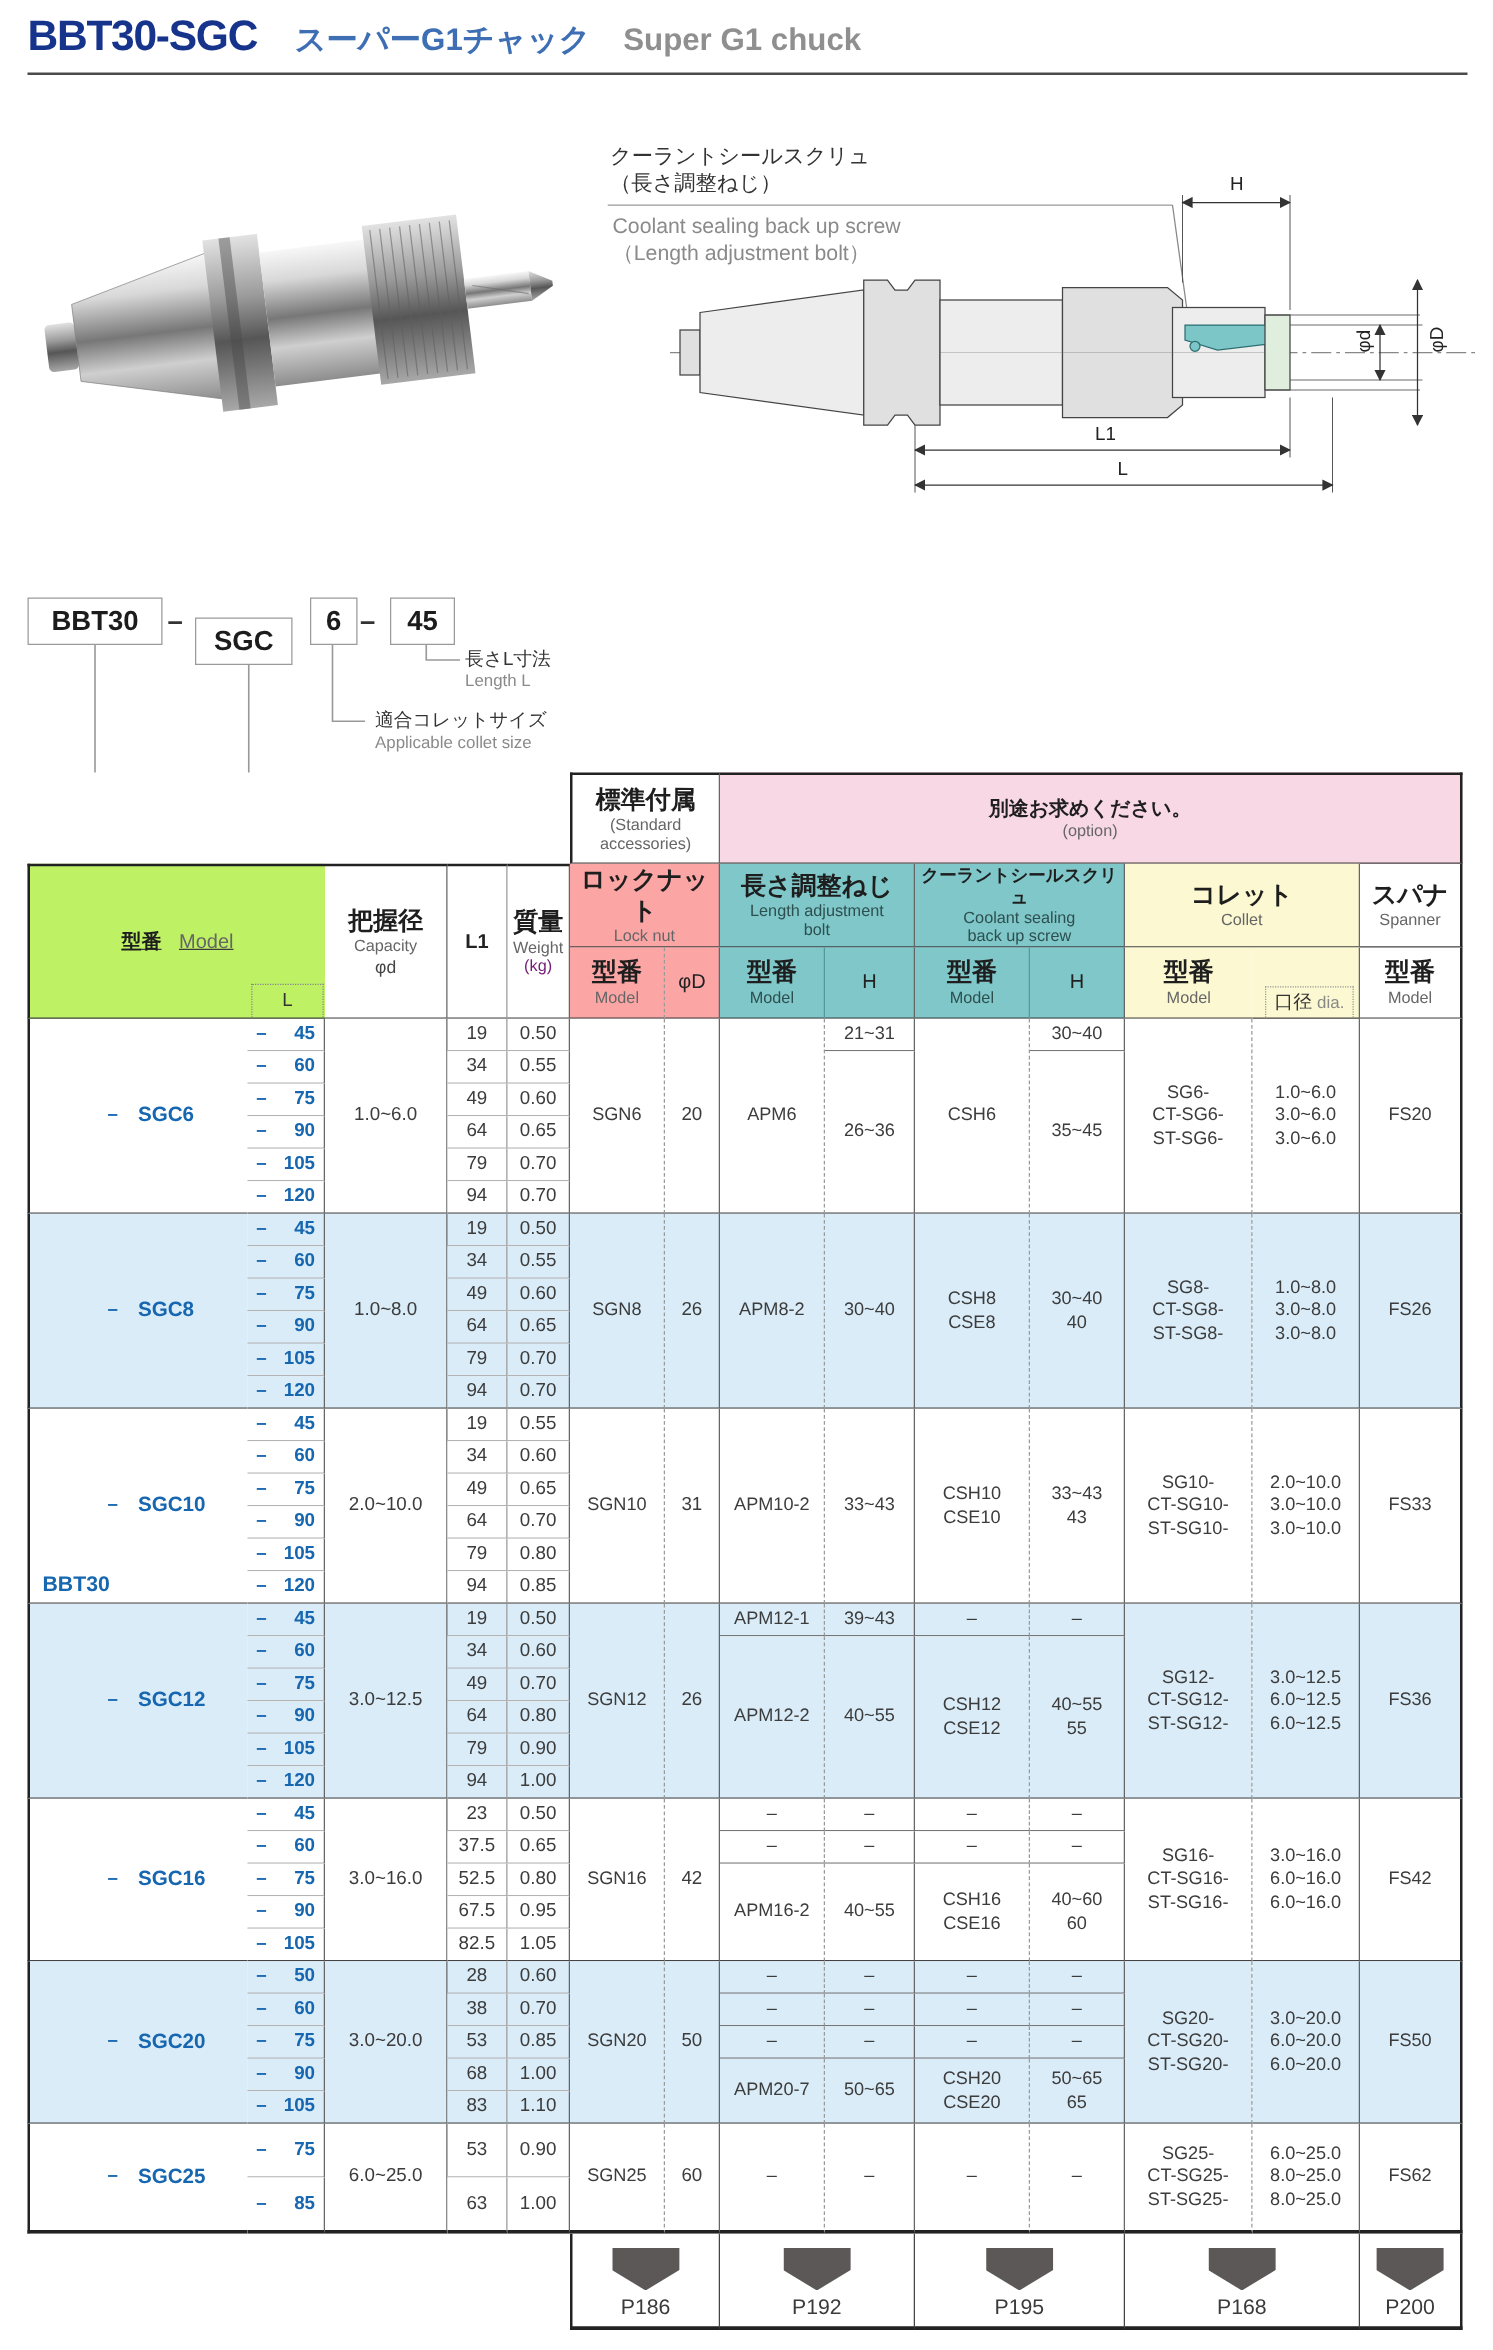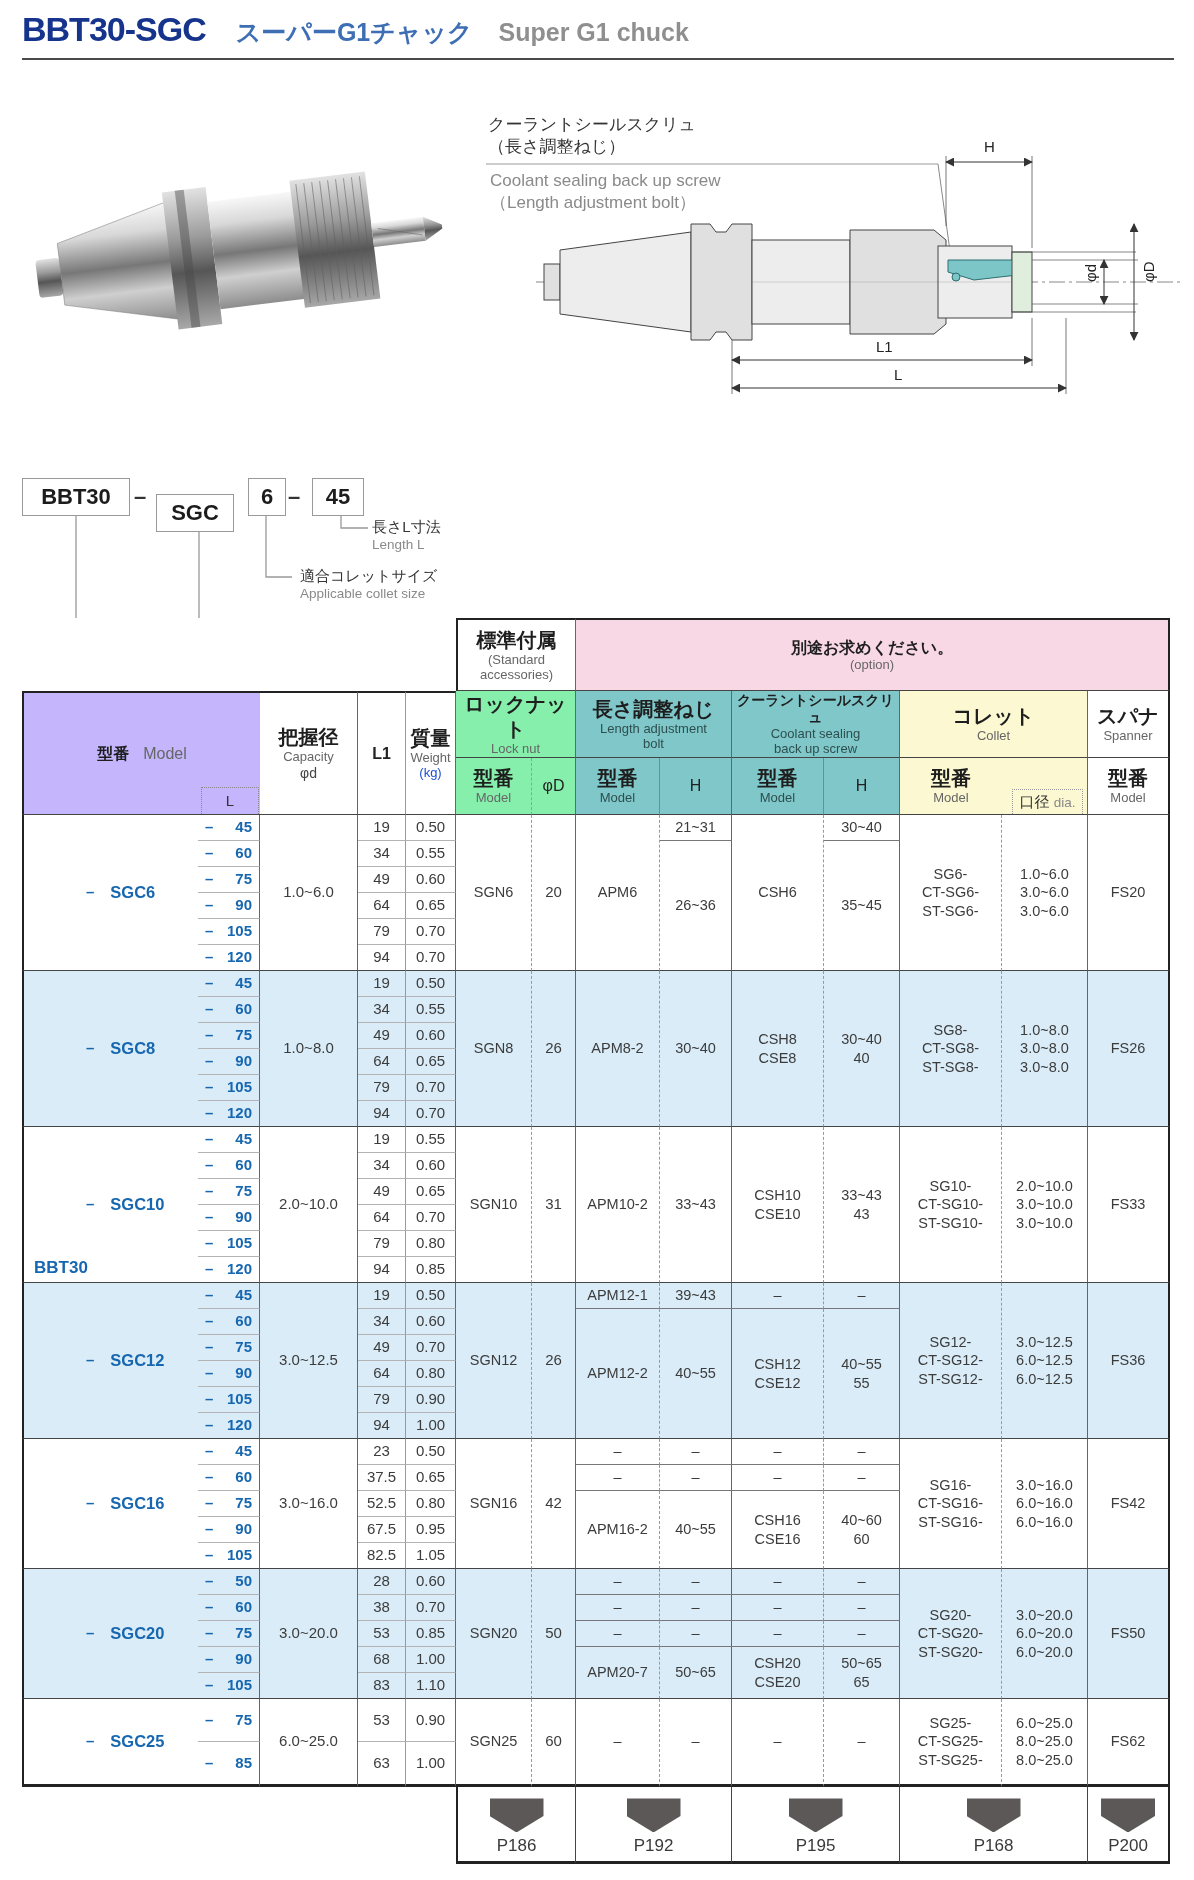--- a/index.html
+++ b/index.html
@@ -40,22 +40,22 @@
   .dR{border-right:1px dashed #9a9a9a;}
   .tsep{border-right:1px solid #549a9c;}
   .lB{border-bottom:1px solid #b3b3b3;}
   .sB{border-bottom:1px solid #777;}
   .gB{border-bottom:1px solid #444;}
   .xB{border-bottom:3px solid #222;}
   
   .band0 th{height:70px;}
   .band1 th{height:66px;}
   .band2 th{height:56px;}
-  .bgGray{background:#c4b5fd;}
-  .bgGreen{background:#86efac;}
+  .bgGray{background:#bef264;text-decoration:underline;}
+  .bgGreen{background:#fca5a5;}
   .bgTeal{background:#7fc7c9;}
   .bgYellow{background:#fbf8d2;}
   .bgPink{background:#f8d8e4;}
   .jp{display:block;font-size:20px;color:#1e1e1e;font-weight:bold;}
   .jpl{display:block;font-size:16px;color:#1e1e1e;font-weight:bold;}
   .en{display:block;font-size:13px;color:#666;font-weight:normal;line-height:1.15;}
   .enlg{font-size:16px;color:#666;font-weight:normal;margin-left:14px;}
   .phid{display:block;font-size:14px;color:#444;}
   .l1h{font-size:16px;color:#222;font-weight:bold;}
   .model-hcell{position:relative;}
@@ -270,21 +270,21 @@
           <span class="jp">把握径</span>
           <span class="en">Capacity</span>
           <span class="phid">φd</span>
         </th>
         <th class="bT2 mR bB1" rowspan="2">
           <span class="l1h">L1</span>
         </th>
         <th class="bT2 sR bB1" rowspan="2">
           <span class="jp">質量</span>
           <span class="en">Weight</span>
-          <span class="en" style="color:#1d4ed8">(kg)</span>
+          <span class="en" style="color:#701a75">(kg)</span>
         </th>
         <th class="sR bB1 bgGreen" colspan="2">
           <span class="jp">ロックナット</span>
           <span class="en">Lock nut</span>
         </th>
         <th class="sR bB1 bgTeal" colspan="2">
           <span class="jp">長さ調整ねじ</span>
           <span class="en" style="color:#2e4f4f">Length adjustment</span>
           <span class="en" style="color:#2e4f4f">bolt</span>
         </th>

